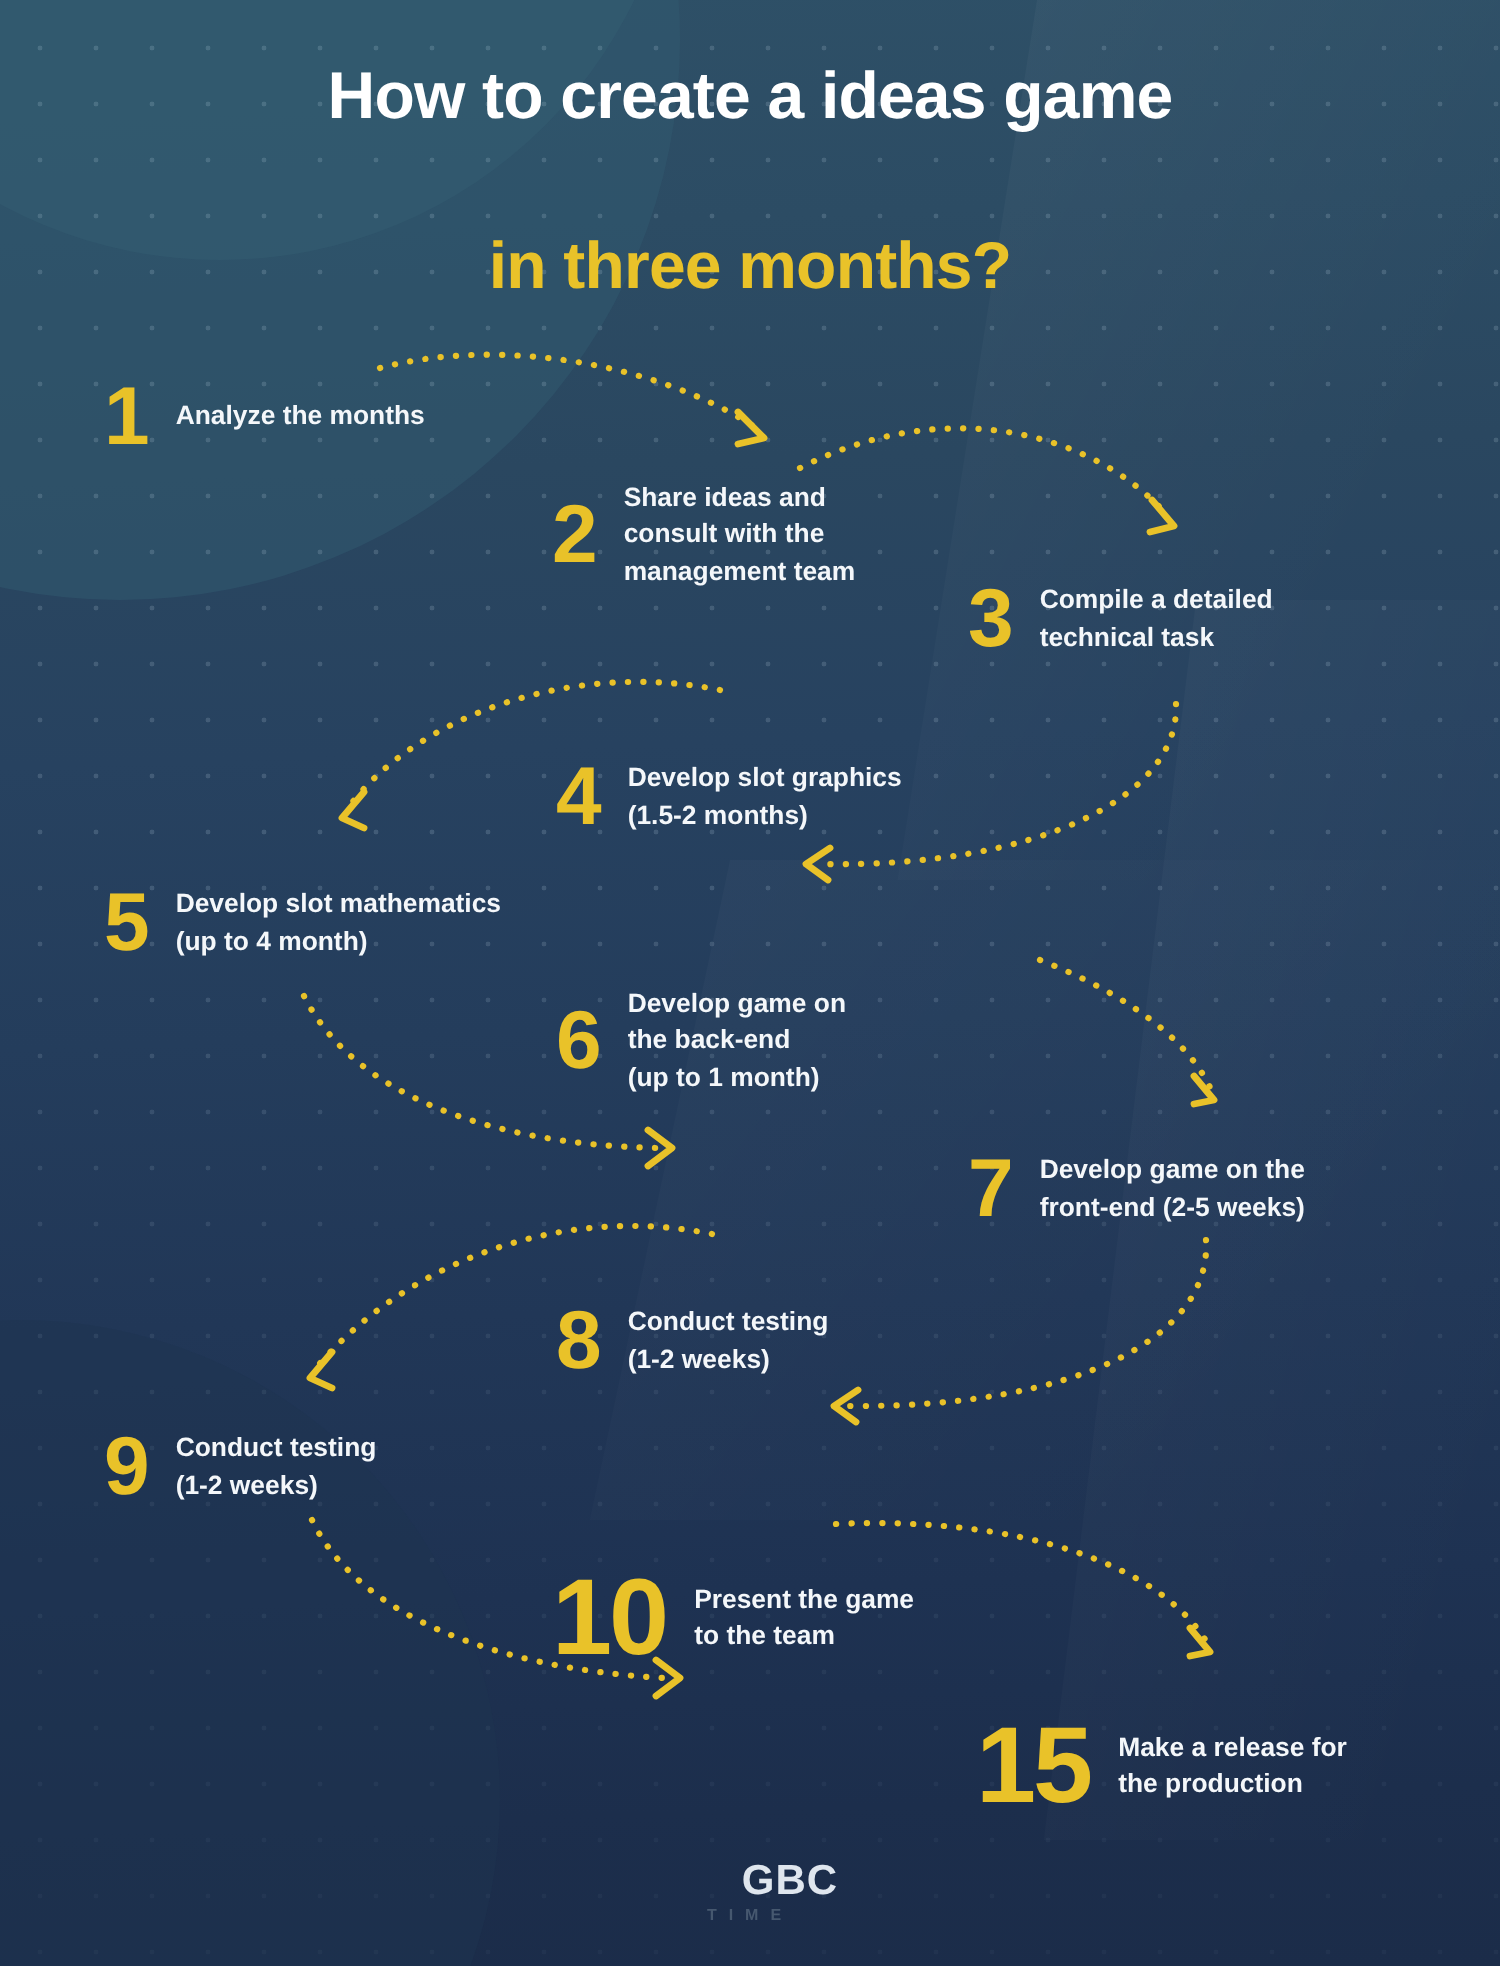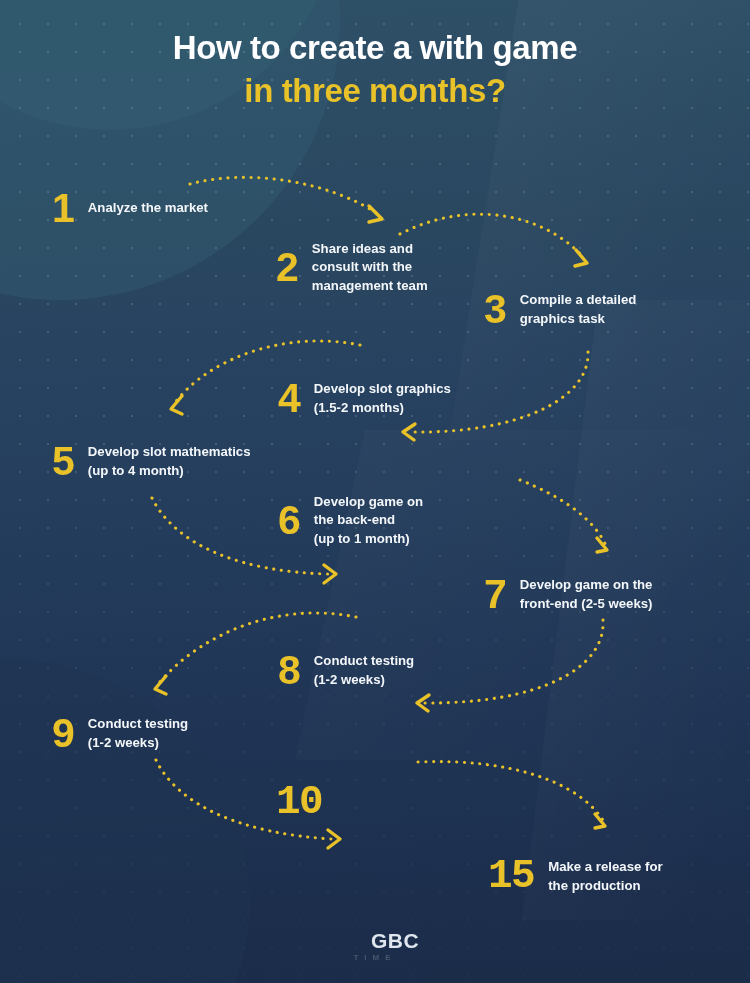--- a/index.html
+++ b/index.html
@@ -91,42 +91,42 @@
     z-index:6;
   }
   .head .l1, .head .l2 {
     display:block;
     font-weight:800;
     font-size:33px;
     letter-spacing:-.4px;
     line-height:1.30;
   }
   .head .l1 { color:#ffffff; }
-  .head .l2 { color:#e9c229; }
+  .head .l2 { color:#e9c229;margin-top:42px; }
 
   
   .arrows { position:absolute; inset:0; z-index:3; pointer-events:none; }
 
   
   .step {
     position:absolute;
     display:flex;
     align-items:center;
     z-index:5;
   }
   .num {
     color:#e9c229;
     font-weight:800;
     font-size:41px;
     line-height:1;
     letter-spacing:-1px;
     flex:0 0 auto;
     text-align:left;
   }
-  .num.wide { font-size:41px; letter-spacing:-1.5px;font-family:Liberation Mono, monospace; }
+  .num.wide { font-size:54px; letter-spacing:-1.5px; }
   .txt {
     color:#f4f7fa;
     font-weight:700;
     font-size:13.2px;
     line-height:1.40;
     margin-left:14px;
     white-space:pre-line;
   }
 
   
@@ -162,21 +162,21 @@
 
   <div class="blob blob-tl"></div>
   <div class="blob blob-tl2"></div>
   <div class="blob blob-bl"></div>
   <div class="band band-r"></div>
   <div class="band band-r2"></div>
   <div class="band band-mid"></div>
   <div class="dots"></div>
 
   <div class="head">
-    <span class="l1">How to create a with game</span>
+    <span class="l1">How to create a ideas game</span>
     <span class="l2">in three months?</span>
   </div>
 
   <svg class="arrows" width="750" height="983" viewBox="0 0 750 983">
     <g fill="none" stroke="#e9c229" stroke-width="3.1" stroke-linecap="round" stroke-dasharray="0.1 7.6">
 
       <path d="M190,184 C250,168 330,182 378,214"></path>
 
       <path d="M400,234 C470,198 545,214 584,258"></path>
 
@@ -206,34 +206,34 @@
       <polyline points="597,538 607,550 597,552"></polyline>
       <polyline points="429,695 417,703 428,711"></polyline>
       <polyline points="166,676 155,689 166,694"></polyline>
       <polyline points="328,830 340,839 328,848"></polyline>
       <polyline points="595,814 605,826 595,828"></polyline>
     </g>
   </svg>
 
   <div class="step" style="left:52px;  top:188px;">
     <span class="num">1</span>
-    <span class="txt">Analyze the market</span>
+    <span class="txt">Analyze the months</span>
   </div>
 
   <div class="step" style="left:276px; top:240px;">
     <span class="num">2</span>
     <span class="txt">Share ideas and
 consult with the
 management team</span>
   </div>
 
   <div class="step" style="left:484px; top:289px;">
     <span class="num">3</span>
     <span class="txt">Compile a detailed
-graphics task</span>
+technical task</span>
   </div>
 
   <div class="step" style="left:278px; top:378px;">
     <span class="num">4</span>
     <span class="txt">Develop slot graphics
 (1.5-2 months)</span>
   </div>
 
   <div class="step" style="left:52px;  top:441px;">
     <span class="num">5</span>
@@ -261,20 +261,22 @@
   </div>
 
   <div class="step" style="left:52px;  top:713px;">
     <span class="num">9</span>
     <span class="txt">Conduct testing
 (1-2 weeks)</span>
   </div>
 
   <div class="step" style="left:276px; top:782px;">
     <span class="num wide">10</span>
+    <span class="txt">Present the game
+to the team</span>
   </div>
 
   <div class="step" style="left:488px; top:856px;">
     <span class="num wide">15</span>
     <span class="txt">Make a release for
 the production</span>
   </div>
 
   <div class="logo">
     <span class="mark">GBC</span>

